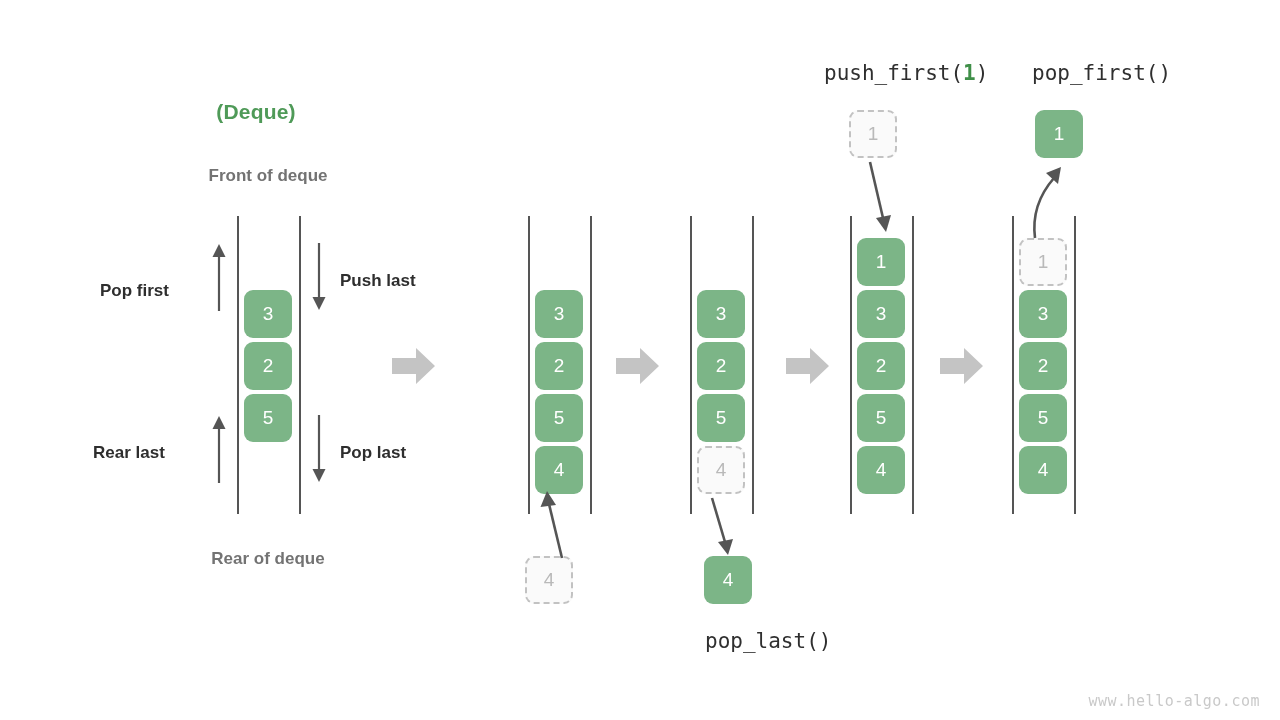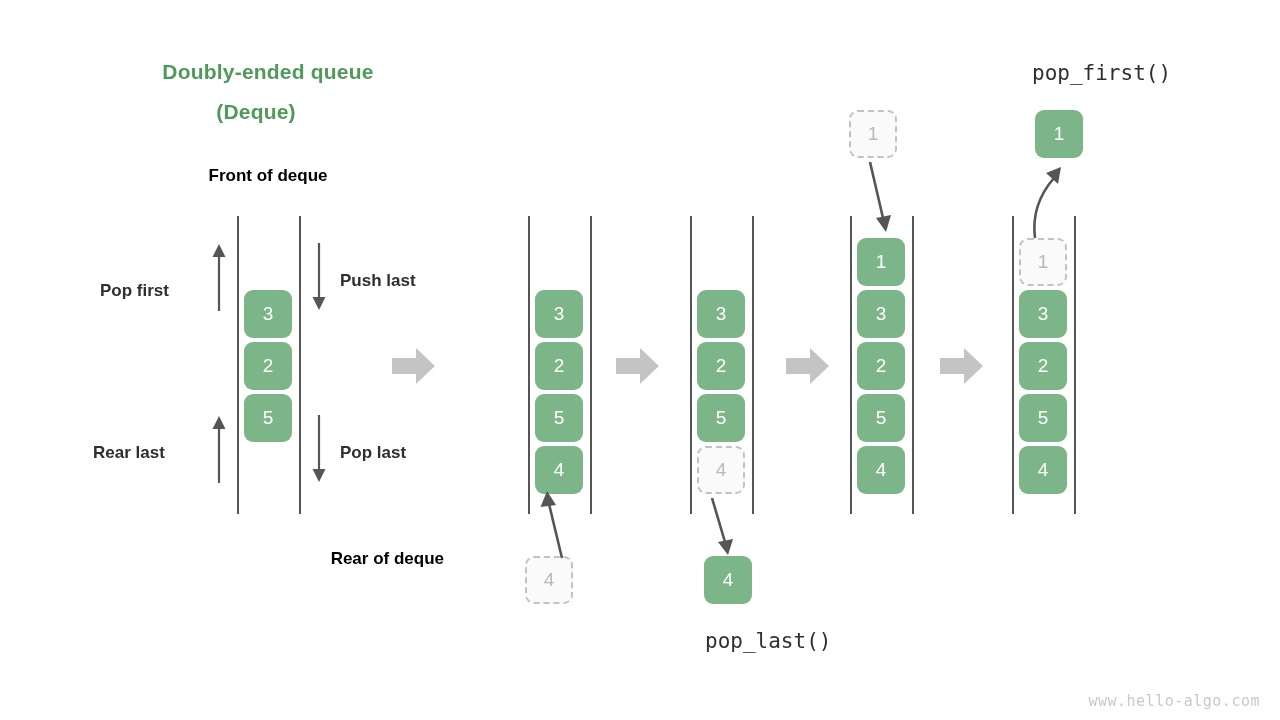--- a/index.html
+++ b/index.html
@@ -32,28 +32,28 @@
     letter-spacing: .2px;
     line-height: 40px;
     white-space: nowrap;
   }
   .title-l1 { left: 92px; top: 52px; width: 352px; }
   .title-l2 { left: 80px; top: 92px; width: 352px; }
 
   .end-label {
     position: absolute;
     text-align: center;
-    color: #000000;
+    color: #737373;
     font-weight: bold;
     font-size: 17px;
     white-space: nowrap;
     line-height: 22px;
   }
   .lbl-front { left: 92px; top: 165px; width: 352px; }
-  .lbl-rear  { left: 92px; top: 548px; width: 352px; text-align: right; }
+  .lbl-rear  { left: 92px; top: 548px; width: 352px; }
 
   .op-label {
     position: absolute;
     color: #2e2e2e;
     font-weight: bold;
     font-size: 17px;
     white-space: nowrap;
     line-height: 22px;
   }
   .lbl-popfirst  { left: 100px; top: 280px; }
@@ -128,31 +128,31 @@
   
   .thin-arrow { position: absolute; }
 
   svg { display: block; overflow: visible; }
 </style>
 </head>
 <body>
 
 <div class="stage">
 
-  <div class="title title-l1">Doubly-ended queue</div>
   <div class="title title-l2">(Deque)</div>
 
   <div class="end-label lbl-front">Front of deque</div>
   <div class="end-label lbl-rear">Rear of deque</div>
 
   <div class="op-label lbl-popfirst">Pop first</div>
   <div class="op-label lbl-pushfirst">Push last</div>
   <div class="op-label lbl-pushlast">Rear last</div>
   <div class="op-label lbl-poplast">Pop last</div>
 
+  <div class="mono-op op-pushfirst"><span>push_first(</span><span class="arg">1</span><span>)</span></div>
 
   <div class="mono-op op-popfirst"><span>pop_first()</span></div>
 
 
   <div class="mono-op op-poplast"><span>pop_last()</span></div>
 
   <div class="rail" style="left:237px; top:216px; height:298px;"></div>
   <div class="rail" style="left:299px; top:216px; height:298px;"></div>
 
   <div class="cell" style="left:244px; top:290px;">3</div>

